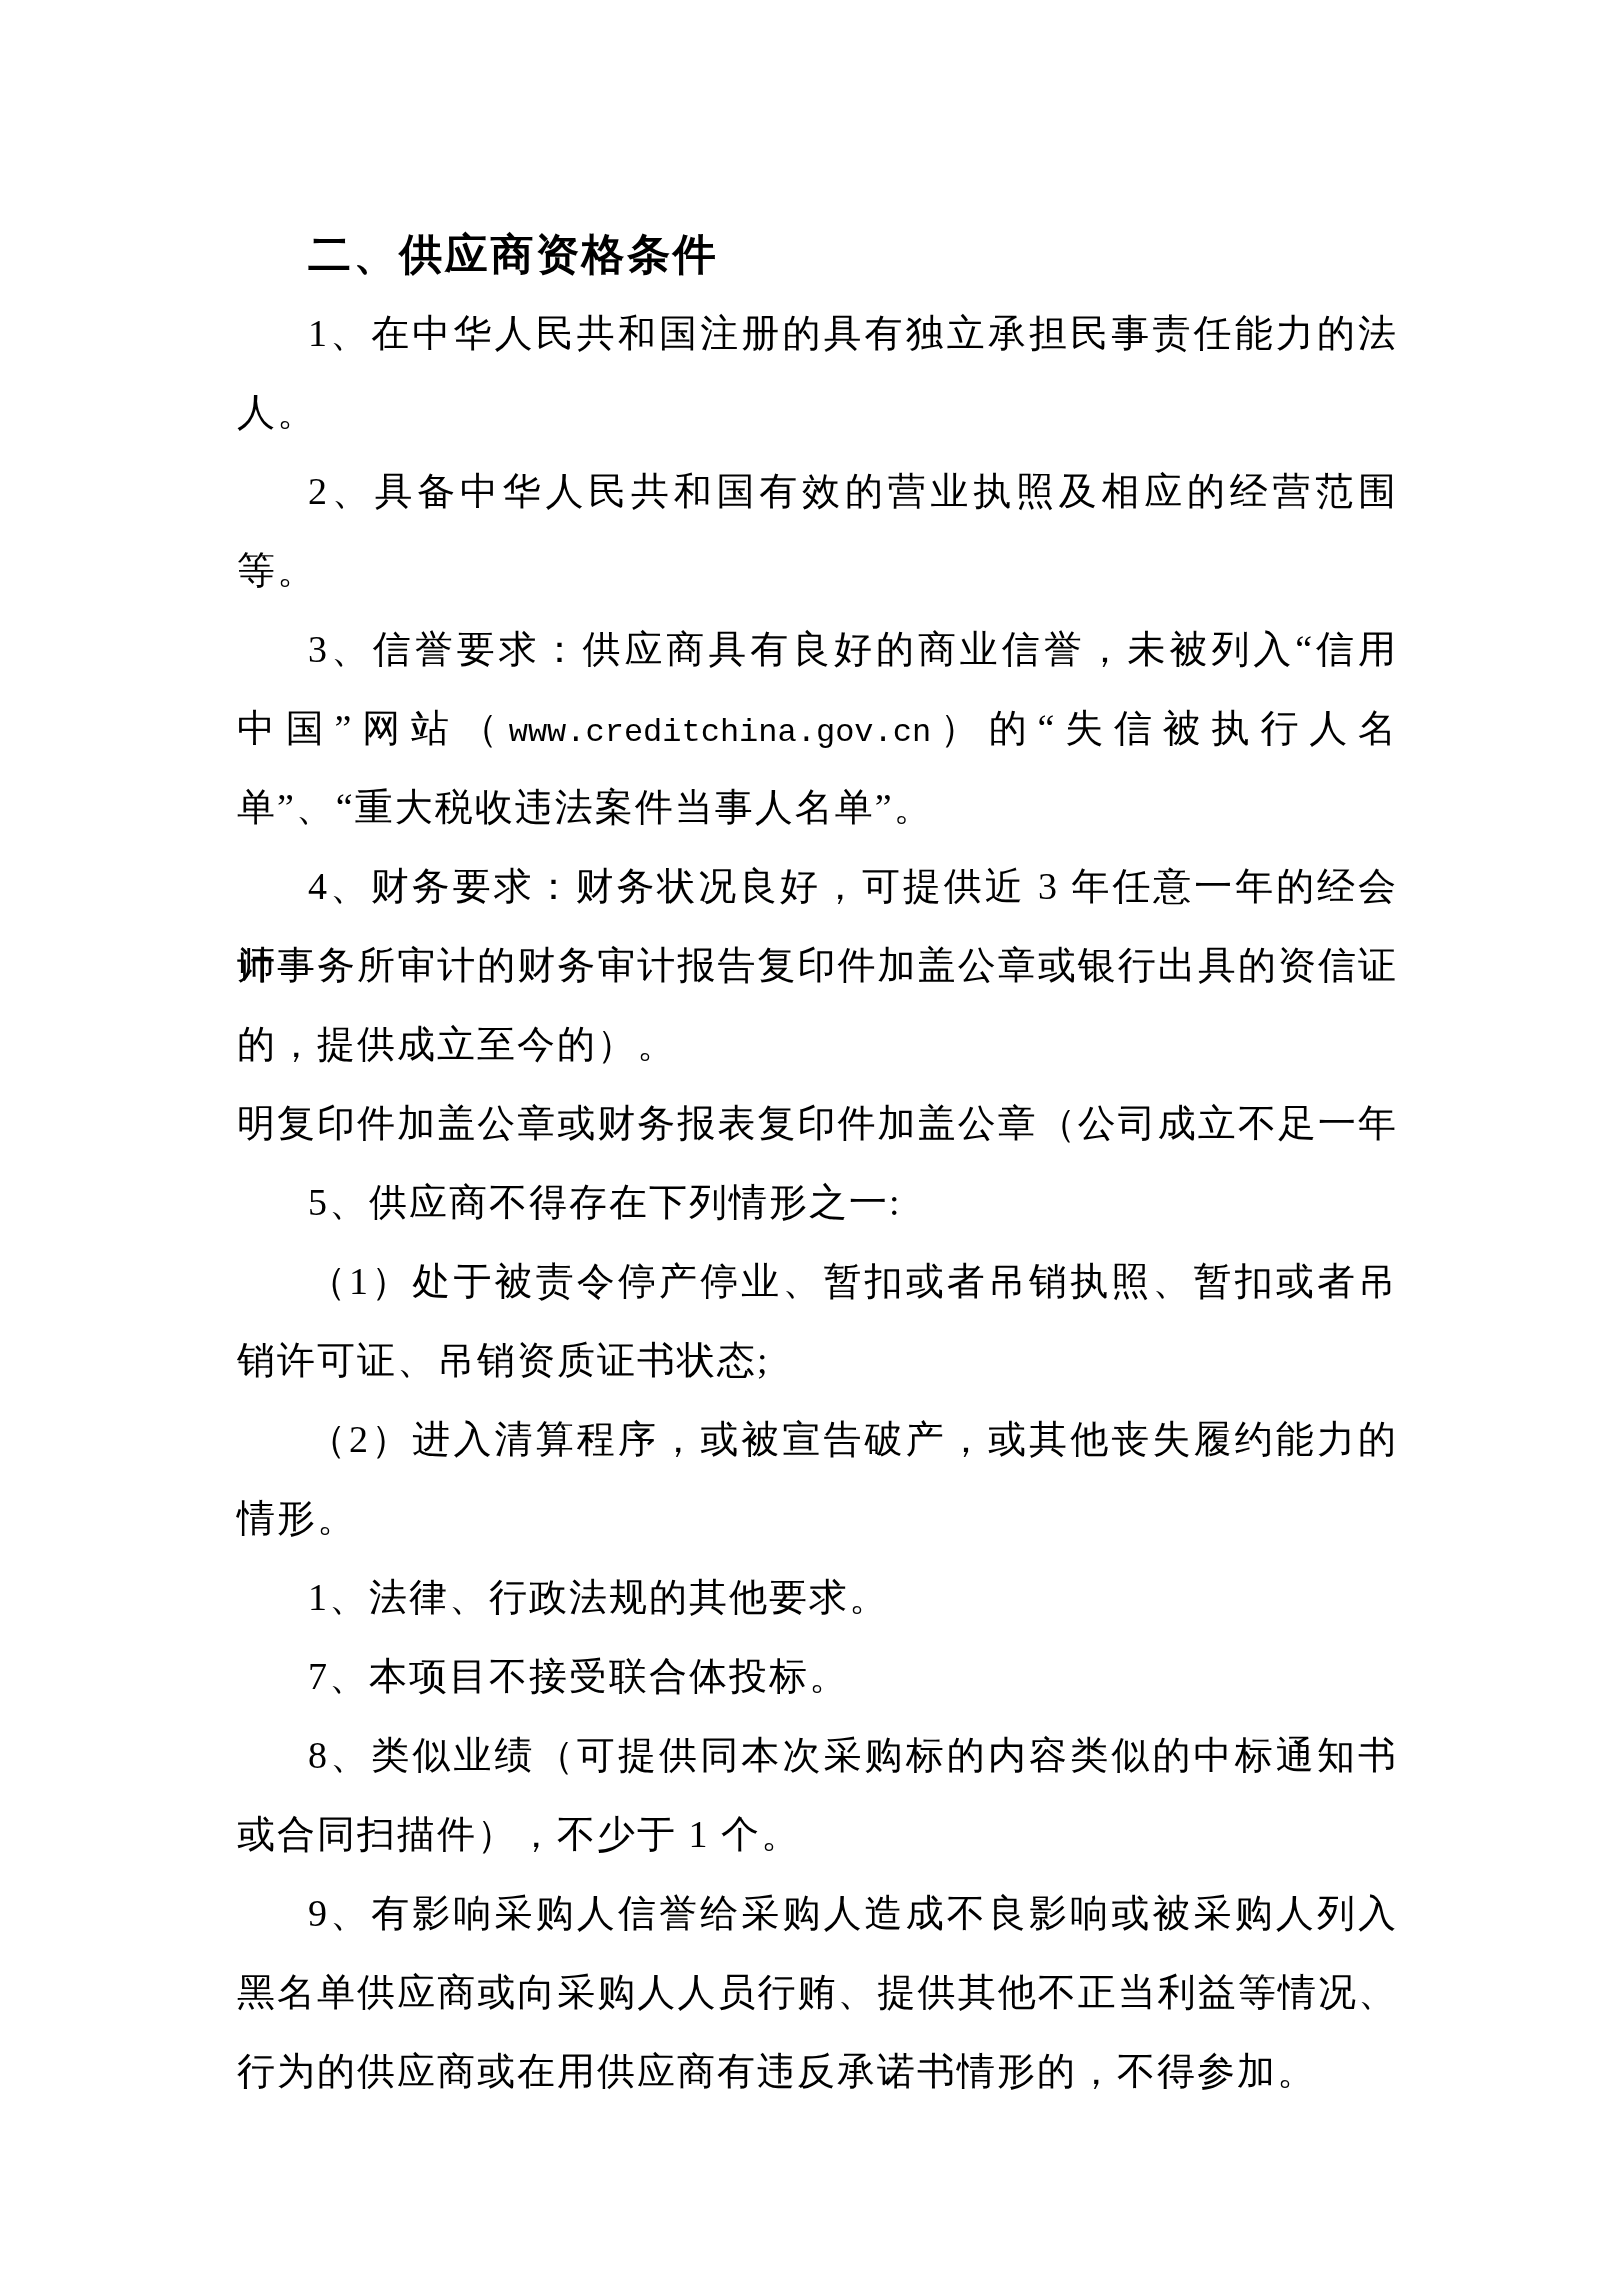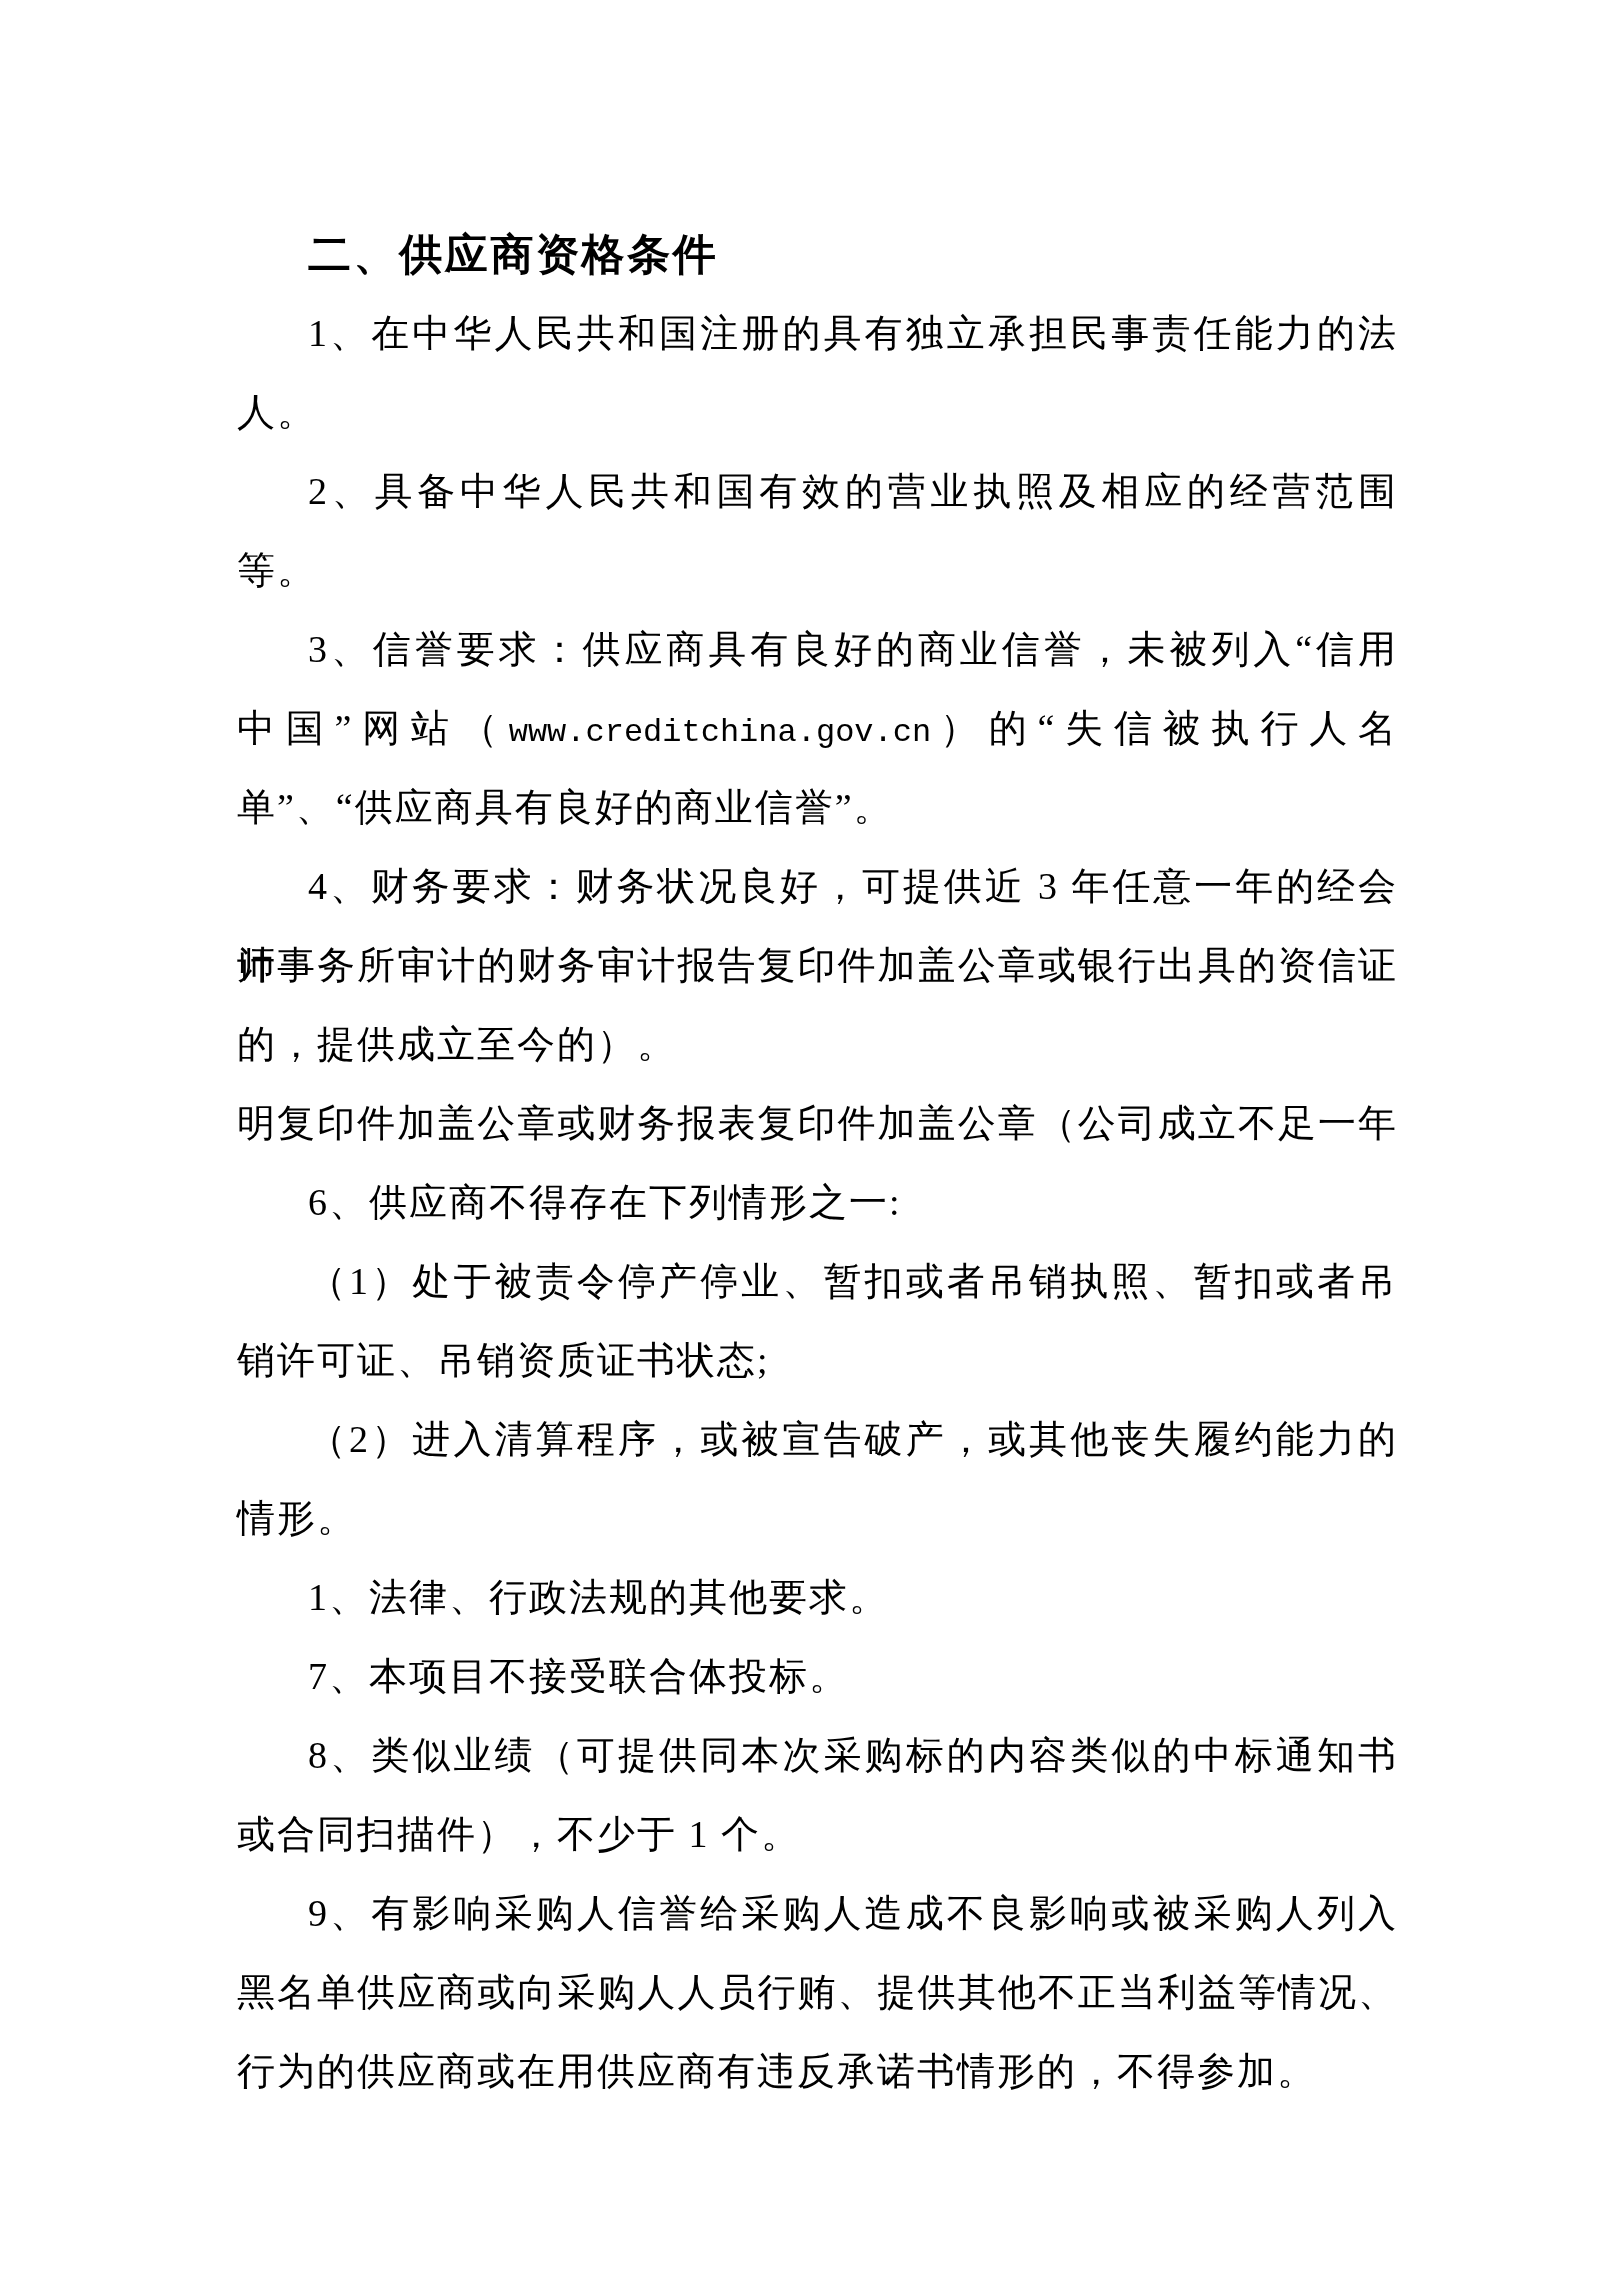--- a/index.html
+++ b/index.html
@@ -60,26 +60,26 @@
     <div class="line heading indent">
       <span>二、供应商资格条件</span>
     </div>
     <div>
         <div class="line indent justify"><span>1、在中华人民共和国注册的具有独立承担民事责任能力的法</span></div>
         <div class="line"><span>人。</span></div>
         <div class="line indent justify"><span>2、具备中华人民共和国有效的营业执照及相应的经营范围</span></div>
         <div class="line"><span>等。</span></div>
         <div class="line indent justify"><span>3、信誉要求：供应商具有良好的商业信誉，未被列入“信用</span></div>
         <div class="line justify"><span>中国”网站（</span><span class="mono">www.creditchina.gov.cn</span><span>）的“失信被执行人名</span></div>
-        <div class="line"><span>单”、“供应商具有良好的商业信誉”。</span></div>
+        <div class="line"><span>单”、“重大税收违法案件当事人名单”。</span></div>
         <div class="line indent justify"><span>4、财务要求：财务状况良好，可提供近 3 年任意一年的经会计</span></div>
         <div class="line justify"><span>师事务所审计的财务审计报告复印件加盖公章或银行出具的资信证</span></div>
         <div class="line"><span>的，提供成立至今的）。</span></div>
         <div class="line justify"><span>明复印件加盖公章或财务报表复印件加盖公章（公司成立不足一年</span></div>
-        <div class="line indent"><span>6、供应商不得存在下列情形之一:</span></div>
+        <div class="line indent"><span>5、供应商不得存在下列情形之一:</span></div>
         <div class="line indent justify"><span>（1）处于被责令停产停业、暂扣或者吊销执照、暂扣或者吊</span></div>
         <div class="line"><span>销许可证、吊销资质证书状态;</span></div>
         <div class="line indent justify"><span>（2）进入清算程序，或被宣告破产，或其他丧失履约能力的</span></div>
         <div class="line"><span>情形。</span></div>
         <div class="line indent"><span>1、法律、行政法规的其他要求。</span></div>
         <div class="line indent"><span>7、本项目不接受联合体投标。</span></div>
         <div class="line indent justify"><span>8、类似业绩（可提供同本次采购标的内容类似的中标通知书</span></div>
         <div class="line"><span>或合同扫描件），不少于 1 个。</span></div>
         <div class="line indent justify"><span>9、有影响采购人信誉给采购人造成不良影响或被采购人列入</span></div>
         <div class="line justify"><span>黑名单供应商或向采购人人员行贿、提供其他不正当利益等情况、</span></div>

